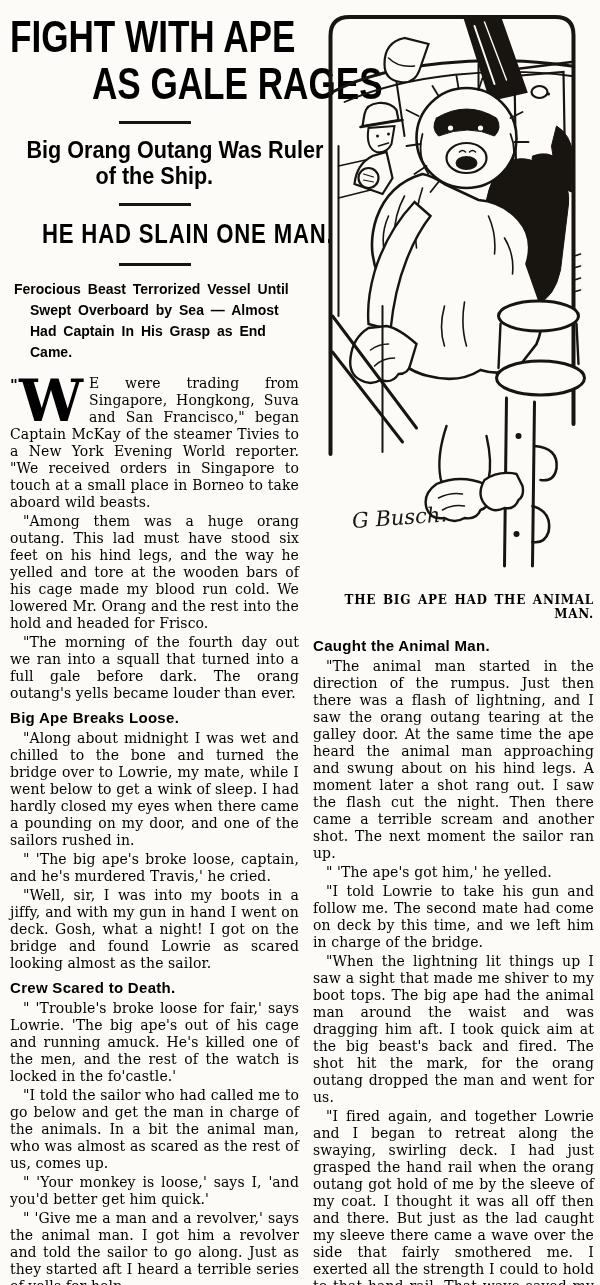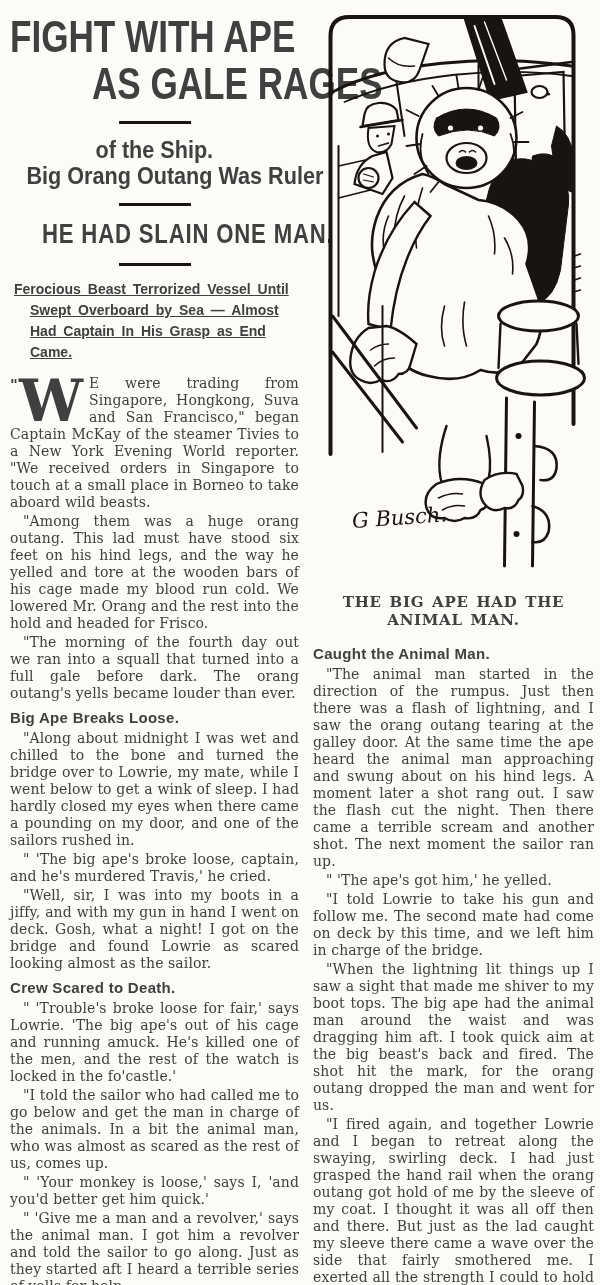--- a/index.html
+++ b/index.html
@@ -1,16 +1,16 @@
 <!DOCTYPE html>
 <html><head>
 <meta charset="utf-8">
 <style>
   html,body{margin:0;padding:0;}
-  .page{position:relative;width:600px;height:1285px;background:#fcfbf7;color:#404040;overflow:hidden;
+  .page{position:relative;width:600px;height:1285px;background:#fcfbf7;color:#000000;overflow:hidden;
         font-family:"DejaVu Serif",serif;}
   .col-left{position:absolute;left:10px;top:14px;width:289px;}
   .col-right{position:absolute;left:313px;top:6px;width:281px;}
 
   
   .hl-line1,.hl-line2{white-space:nowrap;}
   .hl-line1 span,.hl-line2 span{display:inline-block;font-family:"Liberation Sans",sans-serif;
       font-weight:bold;font-size:45px;line-height:1.04;transform:scaleX(.78);}
   .hl-line1 span{transform-origin:left top;}
   .hl-line2{text-align:right;}
@@ -19,50 +19,50 @@
   .rule{width:72px;height:3px;background:#181410;margin:13px auto;}
 
   .sub{text-align:center;line-height:1.12;}
   .sub span{display:inline-block;font-family:"Liberation Sans",sans-serif;font-weight:bold;
       font-size:24px;transform:scaleX(.9);transform-origin:center top;white-space:nowrap;}
   .bank{text-align:center;}
   .bank span{display:inline-block;font-family:"Liberation Sans",sans-serif;font-weight:bold;
       font-size:27px;letter-spacing:1px;transform:scaleX(.82);transform-origin:center top;white-space:nowrap;}
 
   .deck{font-family:"Liberation Sans",sans-serif;font-weight:bold;font-size:14px;line-height:21px;
-      padding-left:16px;text-indent:-16px;word-spacing:3px;margin:2px 2px 12px 4px;text-decoration:underline;}
+      padding-left:16px;text-indent:-16px;word-spacing:3px;margin:2px 2px 12px 4px;}
 
   .bodytext{font-size:14px;line-height:17px;text-align:justify;margin:0 0 2px;text-indent:13px;
       letter-spacing:.1px;}
   .first-par{text-indent:0;}
   .oq{float:left;font-size:15px;font-weight:bold;line-height:18px;padding:1px 1px 0 0;}
   .dropcap{float:left;font-weight:bold;font-size:57px;line-height:48px;padding:2px 6px 0 0;}
 
   .crosshead{font-family:"Liberation Sans",sans-serif;font-weight:bold;font-size:15px;
       text-align:left;margin:7px 0 4px;letter-spacing:.3px;}
 
   figure{margin:0;padding:0;}
-  .caption{font-weight:bold;font-size:15px;letter-spacing:.7px;word-spacing:2px;
-      text-align:center;margin:8px 0 16px;}
+  .caption{font-weight:bold;font-size:12px;letter-spacing:.7px;word-spacing:2px;
+      text-align:right;margin:8px 0 16px;}
   .sig{font-family:"DejaVu Serif",serif;font-style:italic;font-size:21px;fill:#181410;}
 </style>
 </head>
 <body>
 
 <div class="page">
 
   <div class="col-left">
     <div class="headline">
       <div class="hl-line1"><span>FIGHT WITH APE</span></div>
       <div class="hl-line2"><span>AS GALE RAGES</span></div>
     </div>
     <div class="rule"></div>
 
+    <div class="sub"><span>Big Orang Outang Was Ruler</span></div>
     <div class="sub"><span>of the Ship.</span></div>
-    <div class="sub"><span>Big Orang Outang Was Ruler</span></div>
     <div class="rule"></div>
 
     <div class="bank"><span>HE HAD SLAIN ONE MAN.</span></div>
     <div class="rule"></div>
 
     <p class="deck">Ferocious Beast Terrorized Vessel Until Swept Overboard by Sea — Almost Had Captain In His Grasp as End Came.</p>
 
     <p class="bodytext first-par"><span class="oq">"</span><span class="dropcap">W</span><span>E were trading from Singapore, Hongkong, Suva and San Francisco," began Captain McKay of the steamer Tivies to a New York Evening World reporter. "We received orders in Singapore to touch at a small place in Borneo to take aboard wild beasts.</span></p>
     <p class="bodytext">"Among them was a huge orang outang. This lad must have stood six feet on his hind legs, and the way he yelled and tore at the wooden bars of his cage made my blood run cold. We lowered Mr. Orang and the rest into the hold and headed for Frisco.</p>
     <p class="bodytext">"The morning of the fourth day out we ran into a squall that turned into a full gale before dark. The orang outang's yells became louder than ever.</p>

